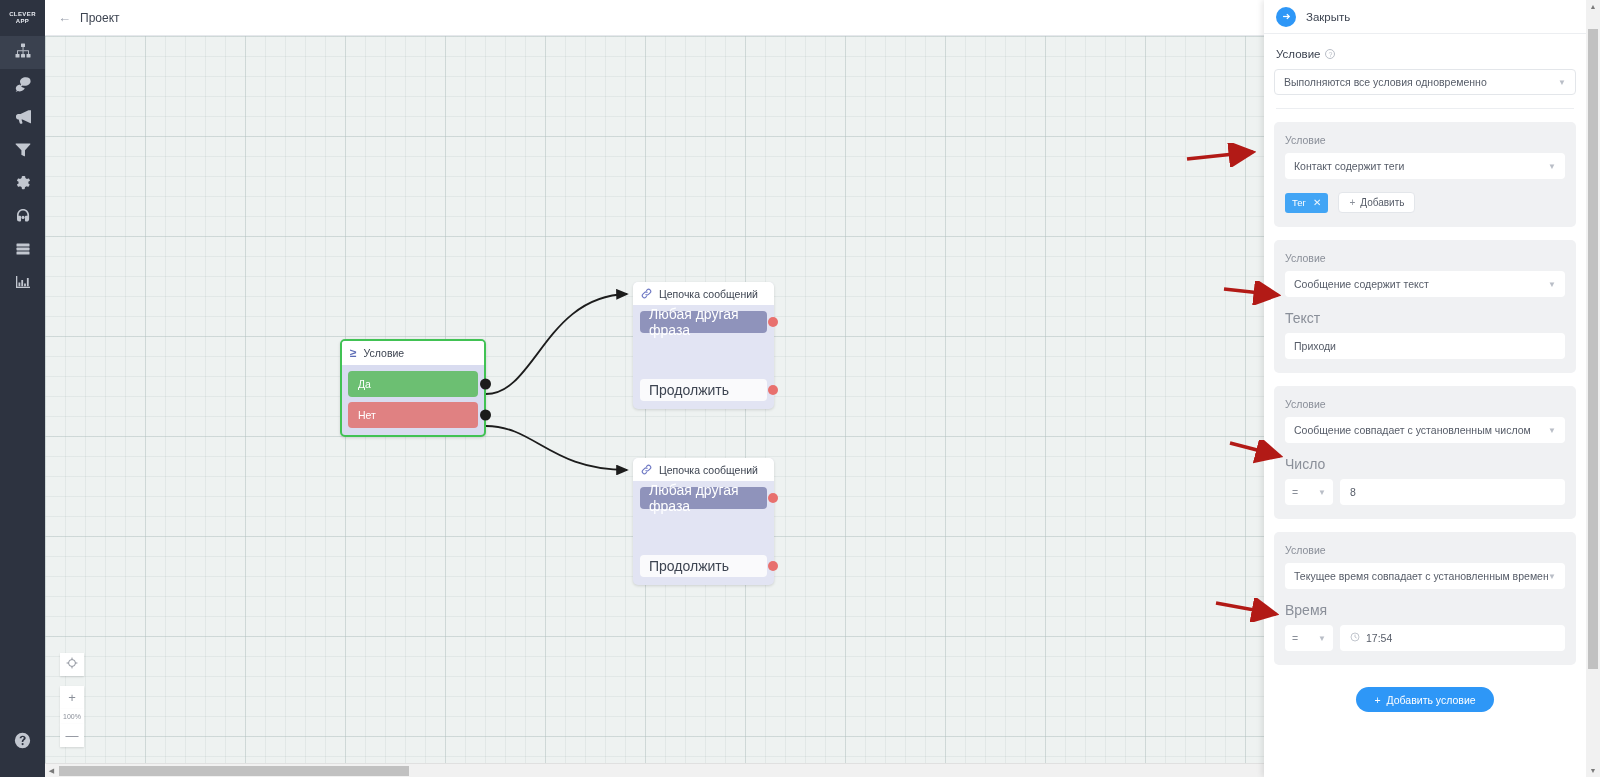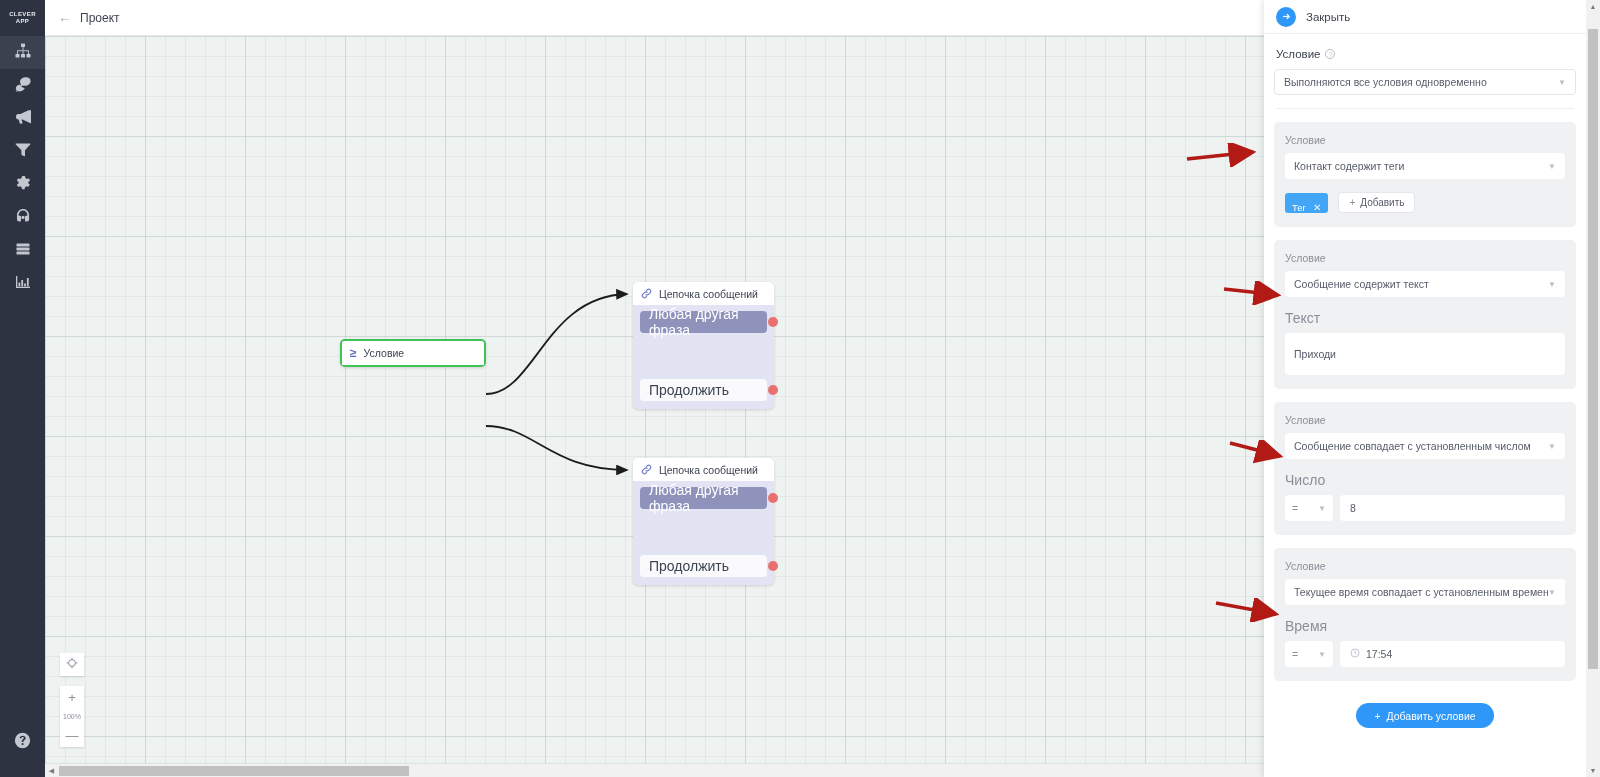--- a/index.html
+++ b/index.html
@@ -176,28 +176,28 @@
     margin-top: 13px;
   }
   .field-label { font-size: 10.5px; color: #8a8f99; margin-bottom: 7px; }
   .select-w {
     height: 26px; background: #fff; border-radius: 4px; display: flex;
     align-items: center; padding: 0 9px; font-size: 10.5px; color: #565c68;
     justify-content: space-between; cursor: pointer; overflow: hidden; white-space: nowrap;
   }
   .select-w .stxt { overflow: hidden; text-overflow: clip; white-space: nowrap; }
   .input-w {
-    height: 42px; background: #fff; border-radius: 4px; display: flex;
+    height: 26px; background: #fff; border-radius: 4px; display: flex;
     align-items: center; padding: 0 9px; font-size: 10.5px; color: #565c68;
   }
   .sub-label { font-size: 14px; color: #8a8f99; margin: 13px 0 7px 0; }
   .tagrow { display: flex; align-items: center; gap: 10px; margin-top: 13px; }
   .tag-chip {
     background: #42a5f5; color: #fff; border-radius: 3px; height: 20px;
-    display: flex; align-items: flex-end; gap: 7px; padding: 0 7px; font-size: 9.5px;
+    display: flex; align-items: center; gap: 7px; padding: 0 7px; font-size: 9.5px;
     cursor: pointer;
   }
   .tag-x { font-size: 10px; opacity: .9; }
   .add-btn {
     background: #fff; border: 1px solid #e3e6ea; border-radius: 4px; height: 21px;
     display: flex; align-items: center; gap: 5px; padding: 0 10px;
     font-size: 10px; color: #565c68; cursor: pointer;
   }
   .add-btn .plus { color: #8a8f99; font-size: 10px; }
   .oprow { display: flex; gap: 7px; }
@@ -338,20 +338,30 @@
         </marker>
       </defs>
       <path d="M 441 358 C 490 358, 500 260, 582 258" stroke="#1c1c1c" stroke-width="1.8" fill="none" marker-end="url(#arrowhead)"></path>
       <path d="M 441 390 C 490 390, 505 434, 582 434" stroke="#1c1c1c" stroke-width="1.8" fill="none" marker-end="url(#arrowhead)"></path>
     </svg>
 
     <div class="node-cond">
       <div class="nhead">
         <span class="nhead-ico">≥</span>
         <span class="nhead-txt">Условие</span>
+      </div>
+      <div class="nbody">
+        <div class="branch yes">
+          <span>Да</span>
+          <span class="dot-out"></span>
+        </div>
+        <div class="branch no">
+          <span>Нет</span>
+          <span class="dot-out"></span>
+        </div>
       </div>
     </div>
 
     <div class="node-msg m1">
       <div class="nhead">
         <span>
           <svg viewBox="0 0 16 16">
               <path d="M6.6 9.4a3 3 0 0 0 4.3 0l2.3-2.3a3 3 0 0 0-4.3-4.3L7.6 4.1"></path>
               <path d="M9.4 6.6a3 3 0 0 0-4.3 0L2.8 8.9a3 3 0 0 0 4.3 4.3l1.3-1.3"></path>
             </svg>

